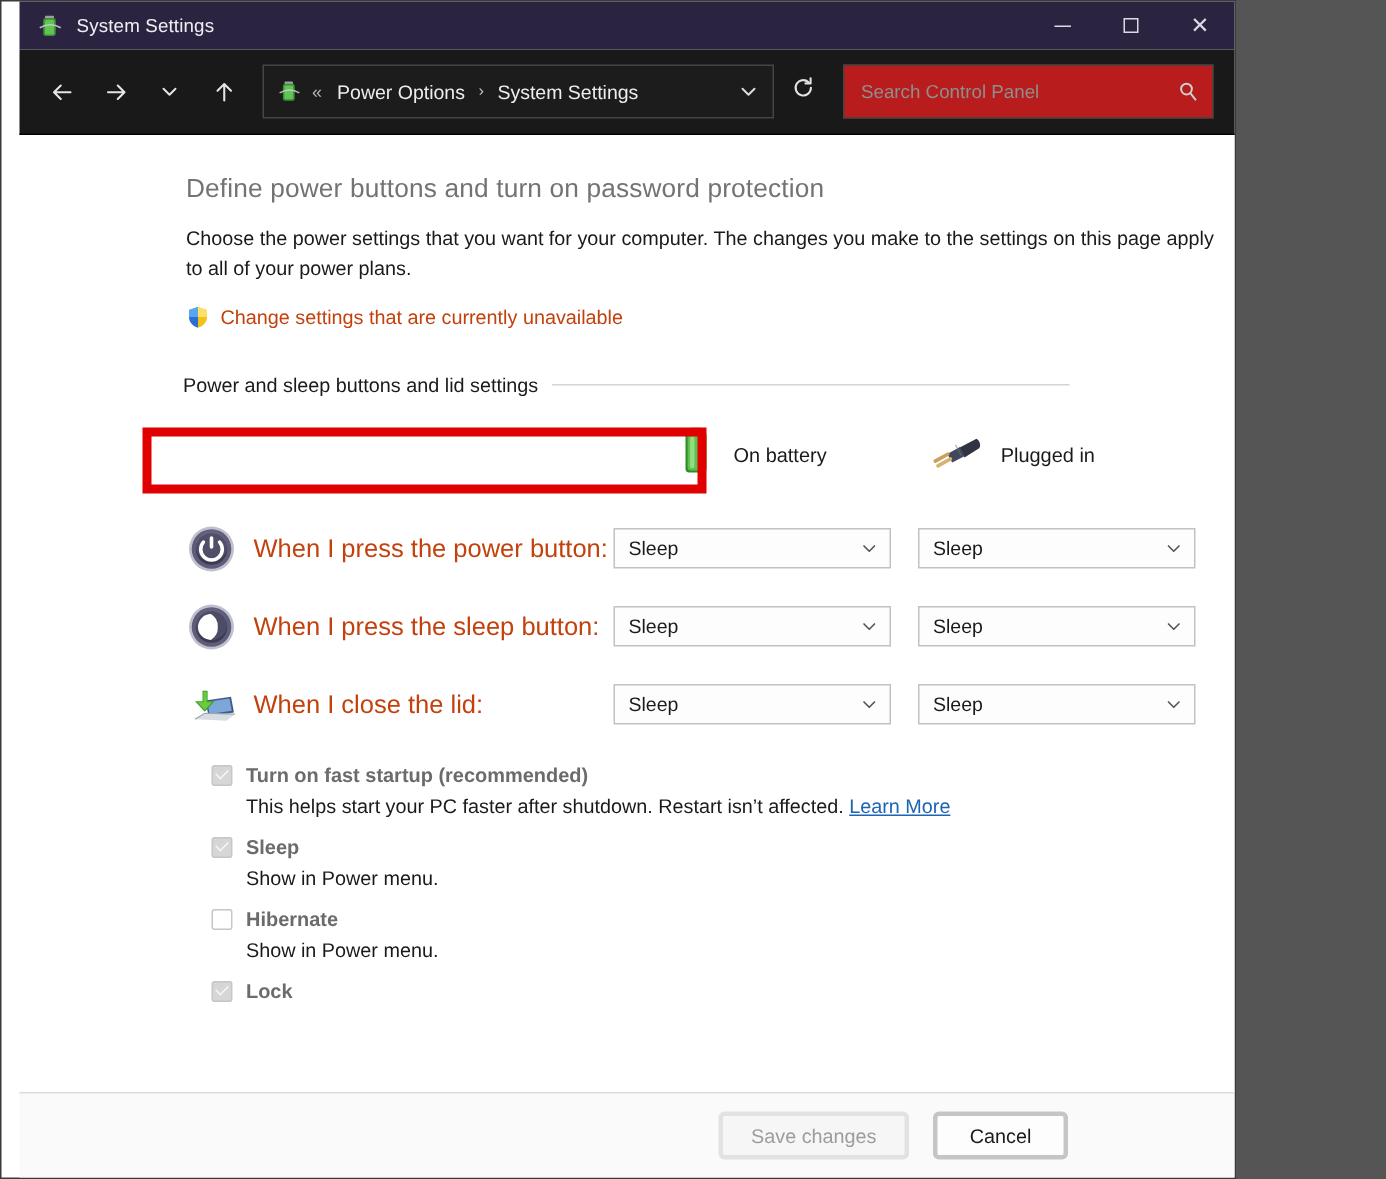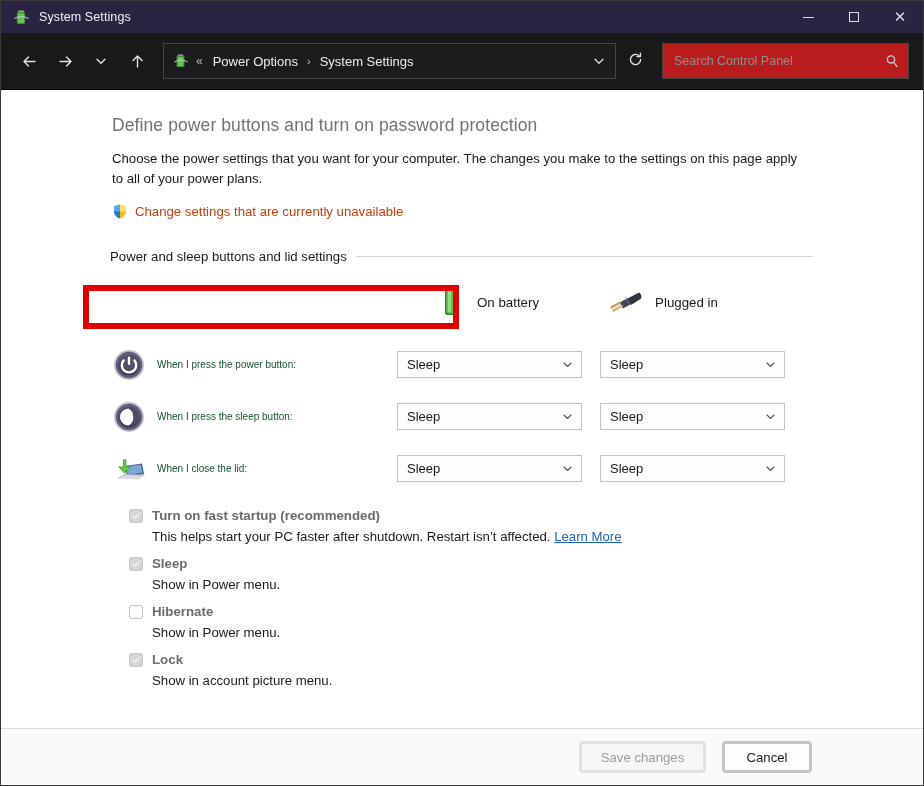--- a/index.html
+++ b/index.html
@@ -4,24 +4,25 @@
 <style>
   * { box-sizing: border-box; margin: 0; padding: 0; }
   html, body {
     width: 924px; height: 786px;
     background: #555;
     font-family: "Liberation Sans", sans-serif;
     overflow: hidden;
   }
   .window {
     position: relative;
-    width: 924px; height: 786px;
+    width: 824px; height: 786px;
     background: #ffffff;
     display: flex; flex-direction: column;
     border: 1px solid #3a3a3a;
+    padding-left: 12px;
   }
 
   
   .titlebar {
     height: 32px;
     background: #2b2440;
     display: flex; align-items: center;
     flex: 0 0 auto;
     position: relative;
   }
@@ -125,21 +126,21 @@
   .colhead-label { font-size: 13.3px; color: #1a1a1a; }
   .ch-battery { margin-left: 328px; }
   .ch-plug { margin-left: 69px; }
 
   
   .rows { margin-top: 17px; }
   .row {
     display: flex; align-items: center; height: 52px; padding-left: 111px;
   }
   .row-icon { width: 34px; height: 34px; flex: 0 0 auto; margin-right: 11px; }
-  .row-label { font-size: 10px; color: #14532d; width: 240px; flex: 0 0 auto; }
+  .row-label { font-size: 17px; color: #c2410c; width: 240px; flex: 0 0 auto; }
   .combo {
     width: 185px; height: 27px; flex: 0 0 auto;
     border: 1px solid #c2c2c2; background: #fdfdfd;
     display: flex; align-items: center; padding: 0 7px 0 9px;
     font-size: 13px; color: #1a1a1a;
   }
   .combo .val { flex: 1 1 auto; }
   .combo .cv { color: #555; display: flex; }
   .combo + .combo { margin-left: 18px; }
 
@@ -454,21 +455,20 @@
             <span class="check-title">Hibernate</span>
           </div>
           <div class="check-sub">Show in Power menu.</div>
         </div>
 
         <div class="check-item">
           <div class="check-line">
             <span class="cbox checked"></span>
             <span class="check-title">Lock</span>
           </div>
-          <div class="check-sub">Show in account picture menu.</div>
         </div>
 
       </div>
     </div>
   </div>
 
   <div class="footer">
     <div class="btn disabled">Save changes</div>
     <div class="btn cancel">Cancel</div>
   </div>

